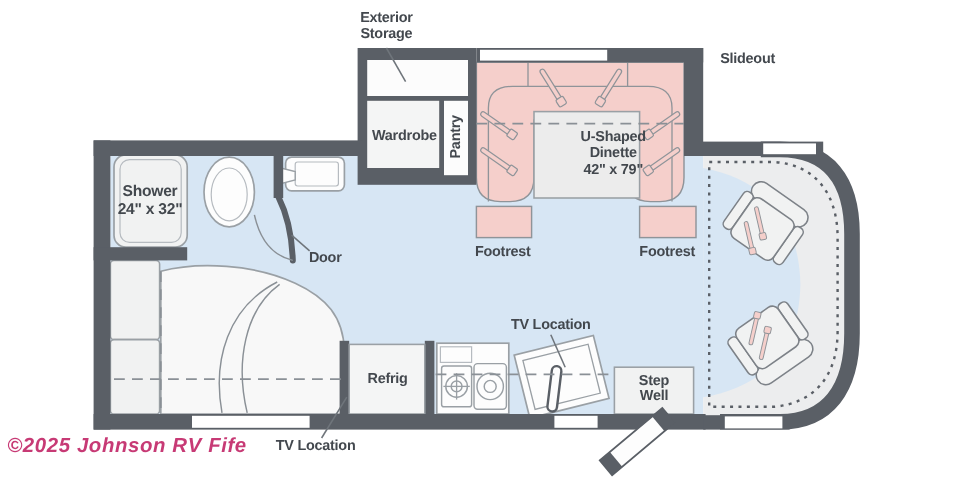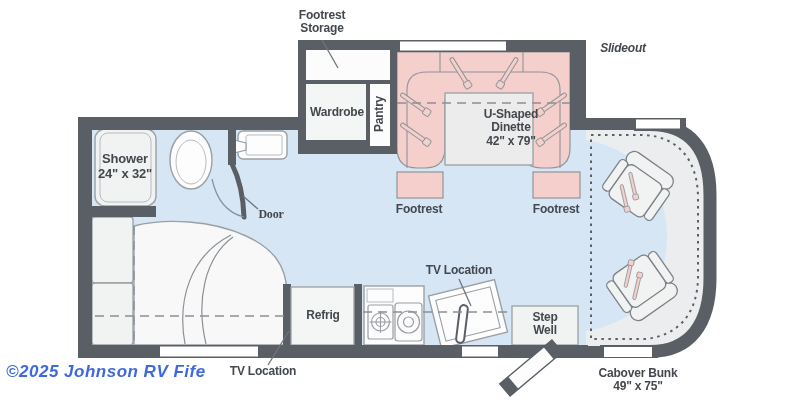--- a/index.html
+++ b/index.html
@@ -6,21 +6,21 @@
   #stage{position:relative;width:800px;height:400px;background:#ffffff;overflow:hidden;
          font-family:"Liberation Sans",sans-serif;}
   #plan-svg{position:absolute;left:0;top:0;}
   .lbl{position:absolute;transform:translate(-50%,-50%);text-align:center;
        font-weight:700;font-size:12px;line-height:1.12;color:#43484e;
        letter-spacing:-0.2px;white-space:nowrap;z-index:5;}
   .lbl.wrap{white-space:normal;}
   .lbl .dims{display:block;font-weight:700;}
   .lbl.rot{transform:translate(-50%,-50%) rotate(-90deg);}
   #watermark{position:absolute;left:6px;top:362px;font-style:italic;font-weight:700;
-             font-size:17px;color:#1d4ed8;opacity:.85;letter-spacing:.5px;
+             font-size:17px;color:#be185d;opacity:.85;letter-spacing:.5px;
              white-space:nowrap;z-index:6;}
 </style>
 </head>
 <body>
 
 <div id="stage">
 
 <svg id="plan-svg" width="800" height="400" viewBox="0 0 800 400">
   <defs>
     <g id="belt">
@@ -156,53 +156,49 @@
   </g>
 
   <g stroke="#6f757b" stroke-width="1.3">
     <line x1="322" y1="40" x2="338" y2="68"></line>
     <line x1="258" y1="209" x2="243" y2="196"></line>
     <line x1="459" y1="279" x2="471" y2="306"></line>
     <line x1="268" y1="365" x2="289" y2="331"></line>
   </g>
 </svg>
 
-<div class="lbl wrap" style="left:322px;top:22px;width:66px;">Footrest Storage</div>
-
-<div class="lbl" style="left:623px;top:49px;font-style:italic;">Slideout</div>
+<div class="lbl wrap" style="left:322px;top:22px;width:66px;">Exterior Storage</div>
+
+<div class="lbl" style="left:623px;top:49px;">Slideout</div>
 
 <div class="lbl" style="left:337px;top:113px;text-align:right;">Wardrobe</div>
 
 <div class="lbl rot" style="left:380px;top:114px;">Pantry</div>
 
 <div class="lbl wrap" style="left:489px;top:128px;width:86px;padding-left:44px;">
   <span>U-Shaped Dinette</span>
   <span class="dims">42" x 79"</span>
 </div>
 
 <div class="lbl" style="left:419px;top:210px;">Footrest</div>
 
 <div class="lbl" style="left:556px;top:210px;">Footrest</div>
 
 <div class="lbl wrap" style="left:125px;top:167px;width:72px;font-size:13px;">
   <span>Shower</span>
   <span class="dims">24" x 32"</span>
 </div>
 
-<div class="lbl" style="left:271px;top:215px;font-family:Liberation Serif, serif;">Door</div>
+<div class="lbl" style="left:271px;top:215px;">Door</div>
 
 
 <div class="lbl" style="left:323px;top:316px;">Refrig</div>
 
 <div class="lbl" style="left:459px;top:271px;">TV Location</div>
 
 <div class="lbl wrap" style="left:545px;top:324px;width:44px;text-align:center;">Step Well</div>
 
 <div class="lbl" style="left:263px;top:372px;">TV Location</div>
 
-<div class="lbl wrap" style="left:638px;top:380px;width:120px;">
-  <span>Cabover Bunk</span>
-  <span class="dims">49" x 75"</span>
+
+<div id="watermark">©2025 Johnson RV Fife</div>
+
 </div>
 
-<div id="watermark">©2025 Johnson RV Fife</div>
-
-</div>
-
 </body></html>

